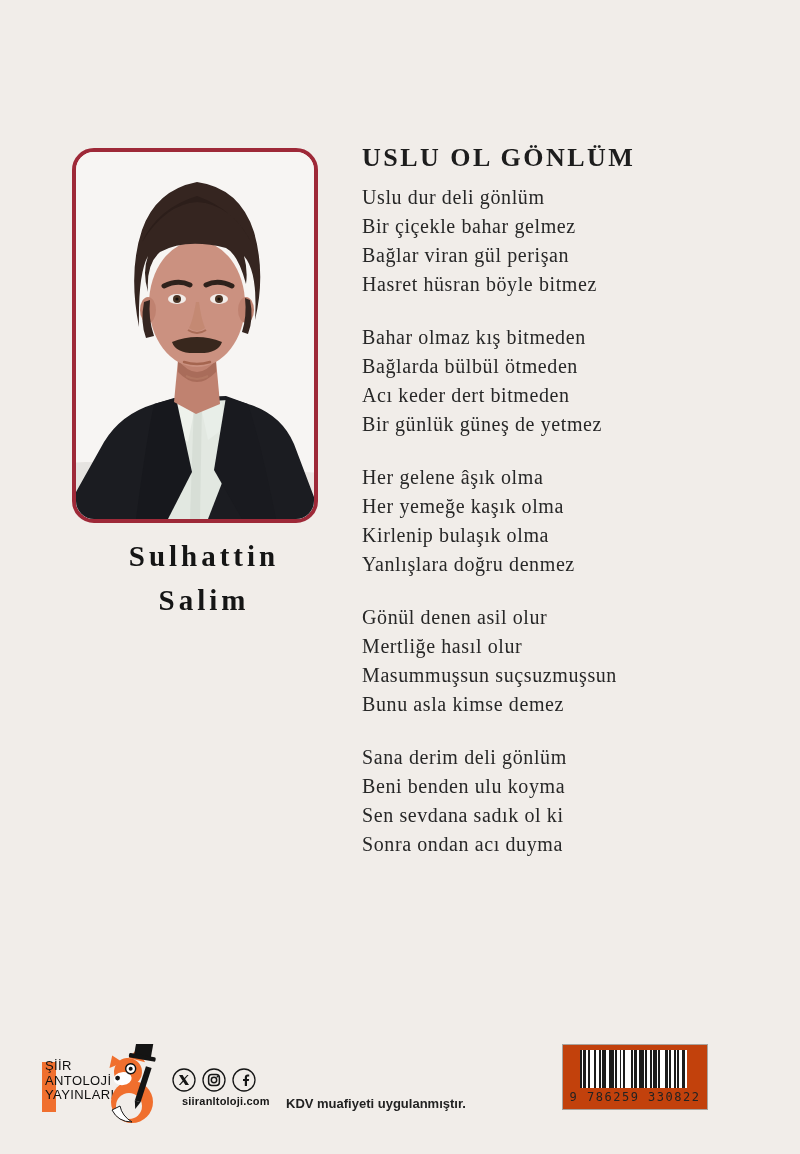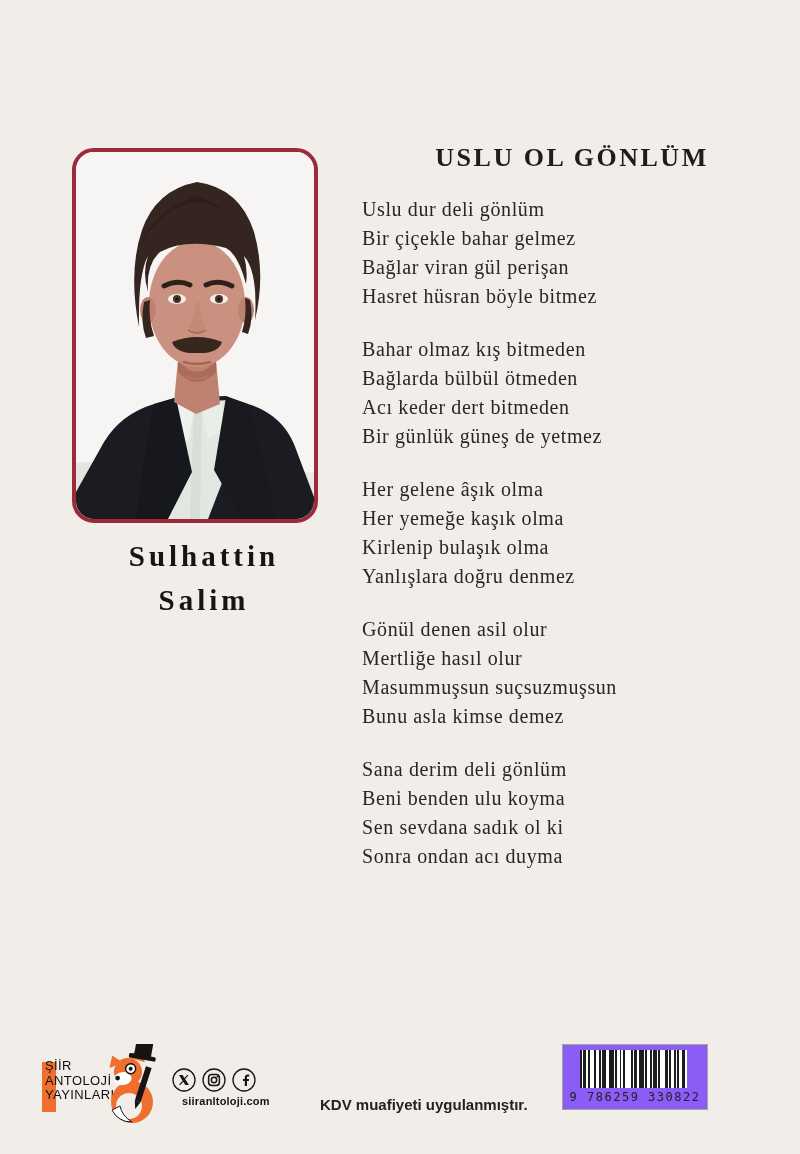--- a/index.html
+++ b/index.html
@@ -18,41 +18,41 @@
   
   .author-name{
     position:absolute;left:52px;top:534px;width:304px;text-align:center;
     font-weight:bold;font-size:29px;letter-spacing:4px;line-height:44px;
     color:#151515;
   }
   
   .poem{position:absolute;left:362px;top:142px;width:420px;color:#272727;}
   .poem-title{
     font-weight:bold;font-size:26px;line-height:32px;letter-spacing:2.5px;
-    color:#1d1d1d;margin:0 0 21px 0;text-align:center;
+    color:#1d1d1d;margin:0 0 9px 0;
   }
   .stanza{margin:0 0 24px 0;}
   .poem-line{font-size:20px;line-height:29px;letter-spacing:0.6px;}
   
   .publisher-logo{position:absolute;left:42px;top:1057px;width:120px;height:60px;}
   .logo-bar{position:absolute;left:0;top:5px;width:14px;height:50px;background:#f06f2e;}
   .logo-text{position:relative;left:3px;top:2px;
     font-family:"Liberation Sans", sans-serif;font-weight:normal;
     font-size:13px;line-height:14.5px;letter-spacing:0.4px;color:#101010;}
   .mascot{position:absolute;left:98px;top:1044px;}
   .social-block{position:absolute;left:166px;top:1068px;width:96px;text-align:center;
     font-family:"Liberation Sans", sans-serif;}
   .social-row{display:flex;justify-content:center;gap:6px;}
   .website{margin-top:3px;font-size:11px;font-weight:bold;color:#161616;letter-spacing:0.2px;margin-left:16px;}
   .kdv-note{position:absolute;left:286px;top:1096px;
-    font-family:"Liberation Sans", sans-serif;font-size:15px;font-weight:bold;color:#222;margin-left:34px;}
+    font-family:"Liberation Sans", sans-serif;font-size:13px;font-weight:bold;color:#222;}
   
   .barcode-box{
     position:absolute;left:562px;top:1044px;width:146px;height:66px;
-    background:#8b5cf6;border:1px solid #a8a39d;box-sizing:border-box;
+    background:#c2410c;border:1px solid #a8a39d;box-sizing:border-box;
     display:flex;flex-direction:column;align-items:center;justify-content:flex-start;
   }
   .barcode-bars{margin-top:5px;height:38px;width:110px;display:flex;align-items:stretch;overflow:hidden;}
   .bar-ink{background:#1c1c1c;height:100%;display:inline-block;flex:0 0 auto;}
   .bar-space{background:#ffffff;height:100%;display:inline-block;flex:0 0 auto;}
   .barcode-digits{
     margin-top:2px;font-family:"DejaVu Sans Mono", monospace;
     font-size:12px;letter-spacing:1.5px;color:#222;white-space:nowrap;
   }
 </style>

